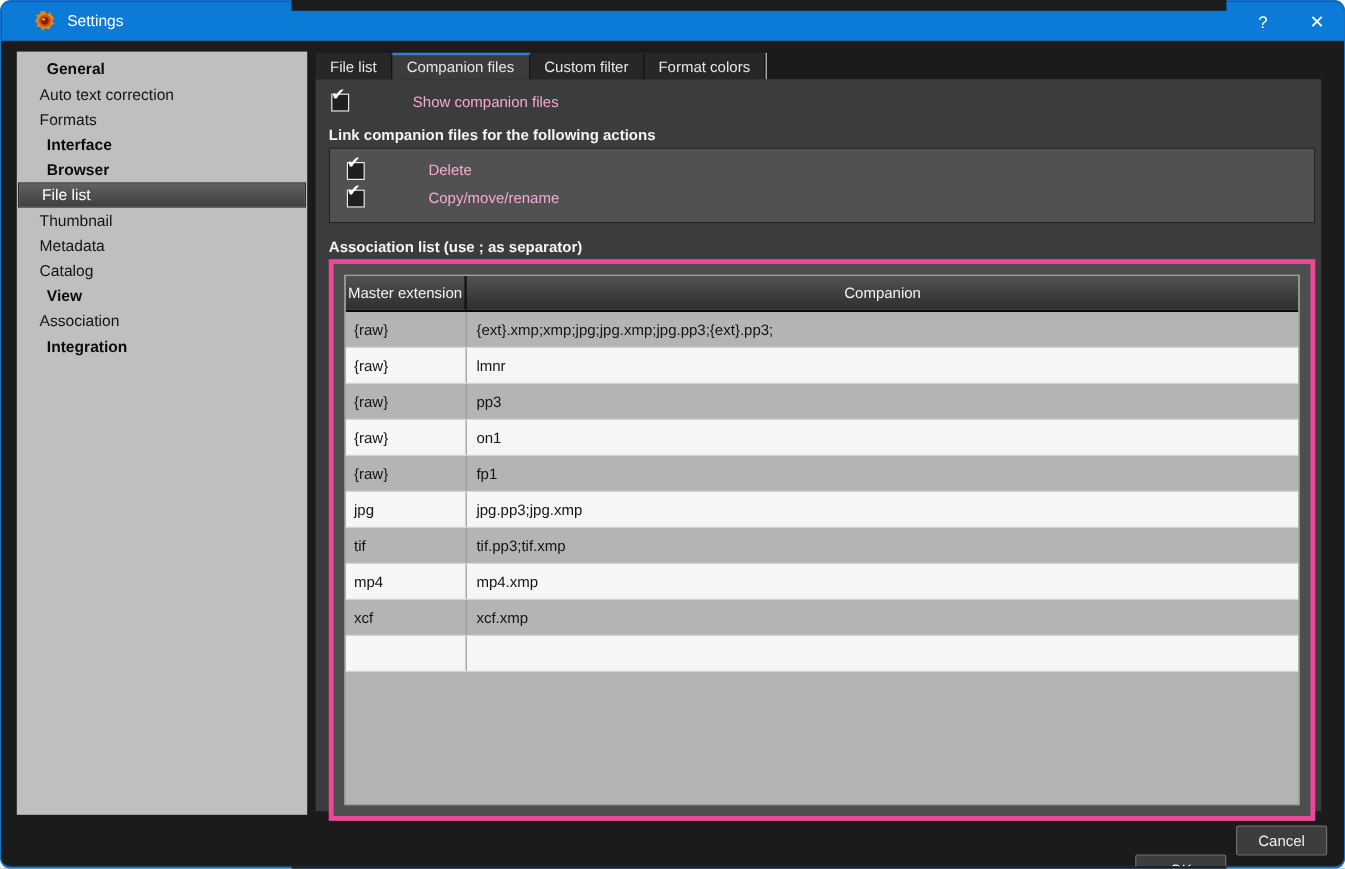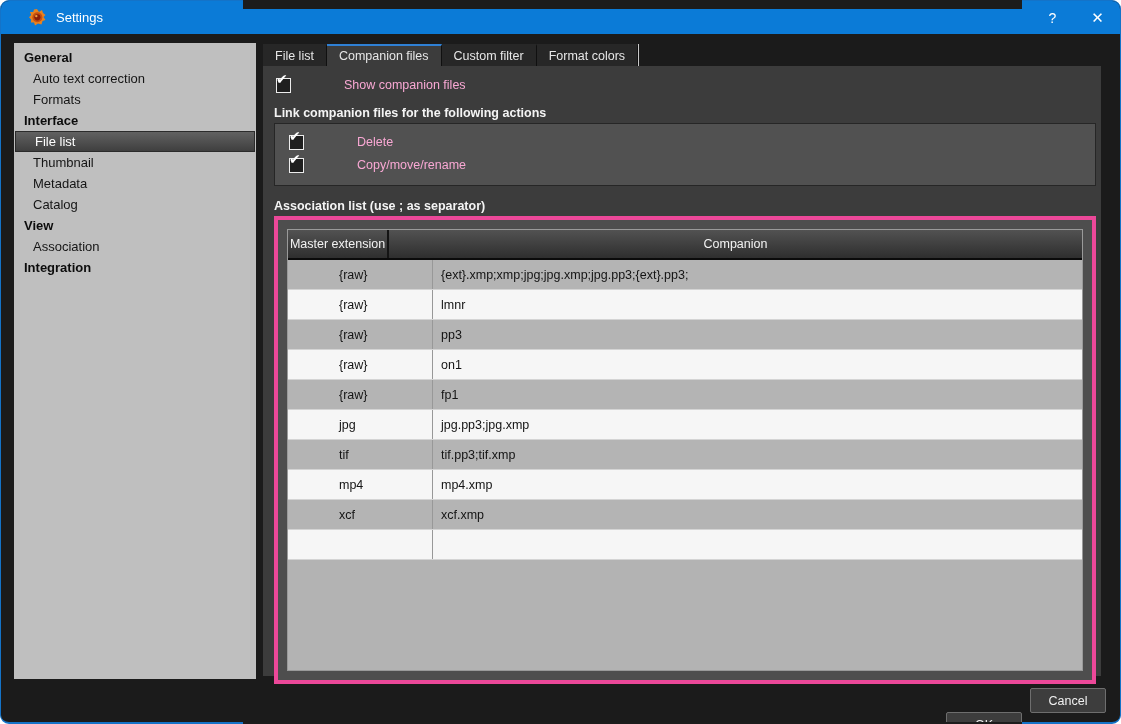--- a/index.html
+++ b/index.html
@@ -26,21 +26,21 @@
   
   .overlay-top{position:absolute;left:243px;top:0;width:779px;height:9px;background:#1c1c1c;z-index:40;}
   .overlay-bottom{position:absolute;left:243px;bottom:0;width:779px;height:2px;background:#1c1c1c;z-index:40;}
 
   
   .sidebar{
     position:absolute;left:13px;top:42px;width:242px;height:636px;
     background:#bfbfbf;padding-top:4px;box-sizing:border-box;
   }
   .side-item{height:21px;line-height:21px;font-size:13px;color:#151515;padding-left:19px;cursor:default;}
-  .side-item.section{font-weight:bold;padding-left:10px;color:#0c0c0c;}
+  .side-item.section{font-weight:bold;padding-left:25px;color:#0c0c0c;}
   .side-item.selected{
     background:linear-gradient(#616161,#3f3f3f);color:#ffffff;
     border:1px solid #2b2b2b;margin:0 1px;height:21px;line-height:19px;box-sizing:border-box;
   }
 
   
   .tabbar{position:absolute;left:262px;top:43px;height:22px;display:flex;z-index:5;}
   .tab{
     padding:0 12px;line-height:20px;font-size:12.5px;color:#e6e6e6;background:#272727;
     border-top:2px solid transparent;border-right:1px solid #101010;box-sizing:border-box;height:22px;cursor:default;
@@ -66,21 +66,21 @@
   .assoc-wrap{margin-top:3px;background:#4e4e4e;border:4px solid #ec4899;height:468px;box-sizing:border-box;padding:9px;}
   .grid{
     height:100%;background:#b3b3b3;border:1px solid #9a9a9a;box-sizing:border-box;
     display:flex;flex-direction:column;font-size:12.5px;overflow:hidden;
   }
   .g-header{display:flex;height:30px;flex:none;background:linear-gradient(#525252,#2e2e2e);
     color:#f2f2f2;border-bottom:2px solid #0a0a0a;box-sizing:border-box;}
   .g-h1{width:101px;flex:none;display:flex;align-items:center;justify-content:center;
     border-right:2px solid #141414;box-sizing:border-box;}
   .g-h2{flex:1;display:flex;align-items:center;justify-content:center;}
-  .g-row{display:flex;height:30px;flex:none;color:#141414;border-bottom:1px solid #d4d4d4;box-sizing:border-box;padding-left:44px;}
+  .g-row{display:flex;height:30px;flex:none;color:#141414;border-bottom:1px solid #d4d4d4;box-sizing:border-box;}
   .g-row.gray{background:#b4b4b4;}
   .g-row.light{background:#f6f6f6;}
   .g-c1{width:101px;flex:none;display:flex;align-items:center;padding-left:7px;
     border-right:1px solid #989898;box-sizing:border-box;}
   .g-c2{flex:1;display:flex;align-items:center;padding-left:8px;}
 
   
   .btn{
     position:absolute;width:76px;height:25px;background:#3d3d3d;border:1px solid #6e6e6e;
     border-radius:2px;color:#f0f0f0;font-size:12.5px;display:flex;align-items:center;justify-content:center;
@@ -107,20 +107,21 @@
       <div class="tb-btn" style="font-size:15px;">✕</div>
     </div>
   </div>
 
   <div class="sidebar">
     <div>
         <div class="side-item section">General</div>
         <div class="side-item ">Auto text correction</div>
         <div class="side-item ">Formats</div>
         <div class="side-item section">Interface</div>
+        <div class="side-item section">Browser</div>
         <div class="side-item  selected">File list</div>
         <div class="side-item ">Thumbnail</div>
         <div class="side-item ">Metadata</div>
         <div class="side-item ">Catalog</div>
         <div class="side-item section">View</div>
         <div class="side-item ">Association</div>
         <div class="side-item section">Integration</div>
       </div>
   </div>
 

